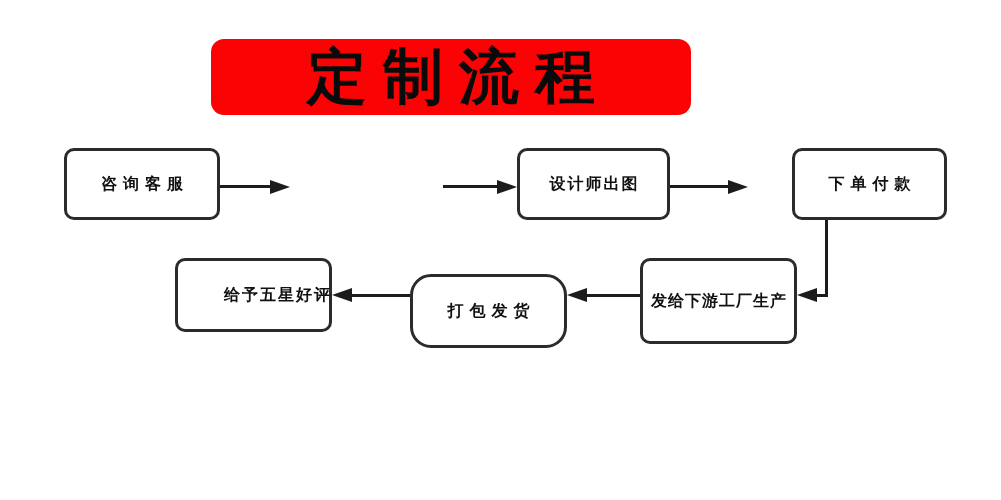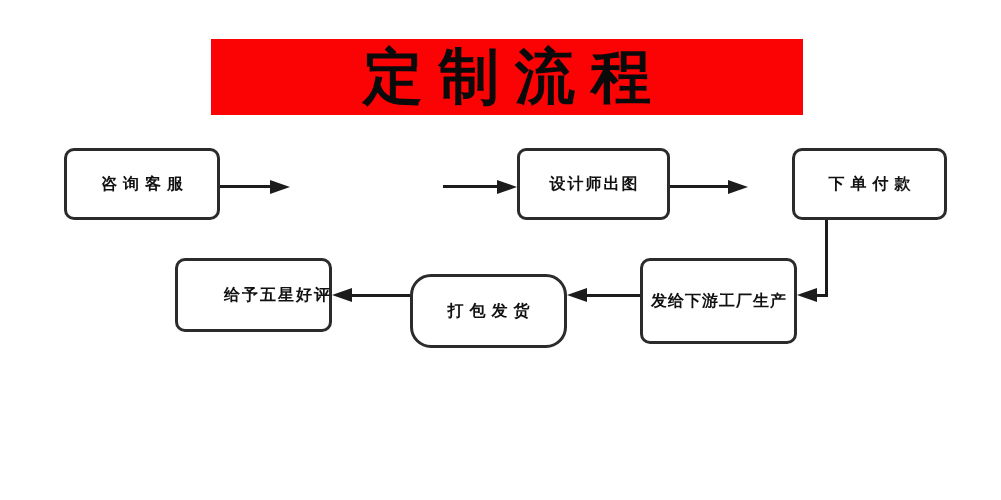--- a/index.html
+++ b/index.html
@@ -13,26 +13,27 @@
     width: 1001px;
     height: 500px;
     background: #ffffff;
     overflow: hidden;
   }
   
   .banner {
     position: absolute;
     left: 211px;
     top: 39px;
-    width: 592px;
+    width: 480px;
     height: 76px;
     background: #fb0204;
     display: flex;
     align-items: center;
     justify-content: center;
+    border-radius: 13px;
   }
   .banner .title-text {
     font-family: "Liberation Serif", "DejaVu Serif", serif;
     font-weight: bold;
     font-size: 60px;
     line-height: 76px;
     color: #0a0a0a;
     letter-spacing: 16px;
     padding-left: 16px; 
     white-space: nowrap;
@@ -53,21 +54,21 @@
     letter-spacing: 6px;
     text-indent: 6px; 
     white-space: nowrap;
     font-family: Liberation Mono, monospace;
   }
   .node.mid  { letter-spacing: 2px; text-indent: 2px; }
   .node.long { letter-spacing: 1px; text-indent: 1px; }
 
   #node-consult   { left: 64px;  top: 148px; width: 156px; height: 72px; }
   #node-require   { left: 290px; top: 148px; width: 153px; height: 72px; }
-  #node-design    { left: 517px; top: 148px; width: 153px; height: 72px; border-radius: 9px; }
+  #node-design    { left: 517px; top: 148px; width: 153px; height: 72px; }
   #node-order     { left: 748px; top: 148px; width: 155px; height: 72px; margin-left: 44px; }
   #node-factory   { left: 640px; top: 258px; width: 157px; height: 86px; }
   #node-ship      { left: 410px; top: 274px; width: 157px; height: 74px; border-radius: 21px; }
   #node-review    { left: 175px; top: 258px; width: 157px; height: 74px; padding-left: 47px; }
 
   
   .aline {
     position: absolute;
     height: 3px;
     background: #1c1c1c;

